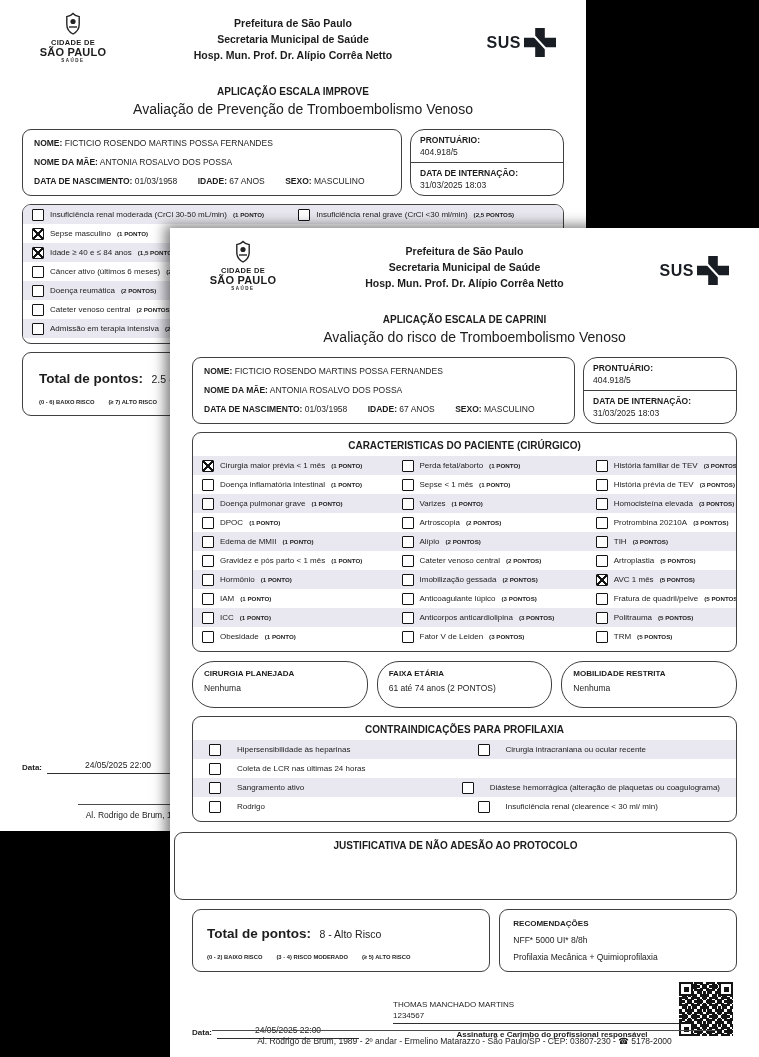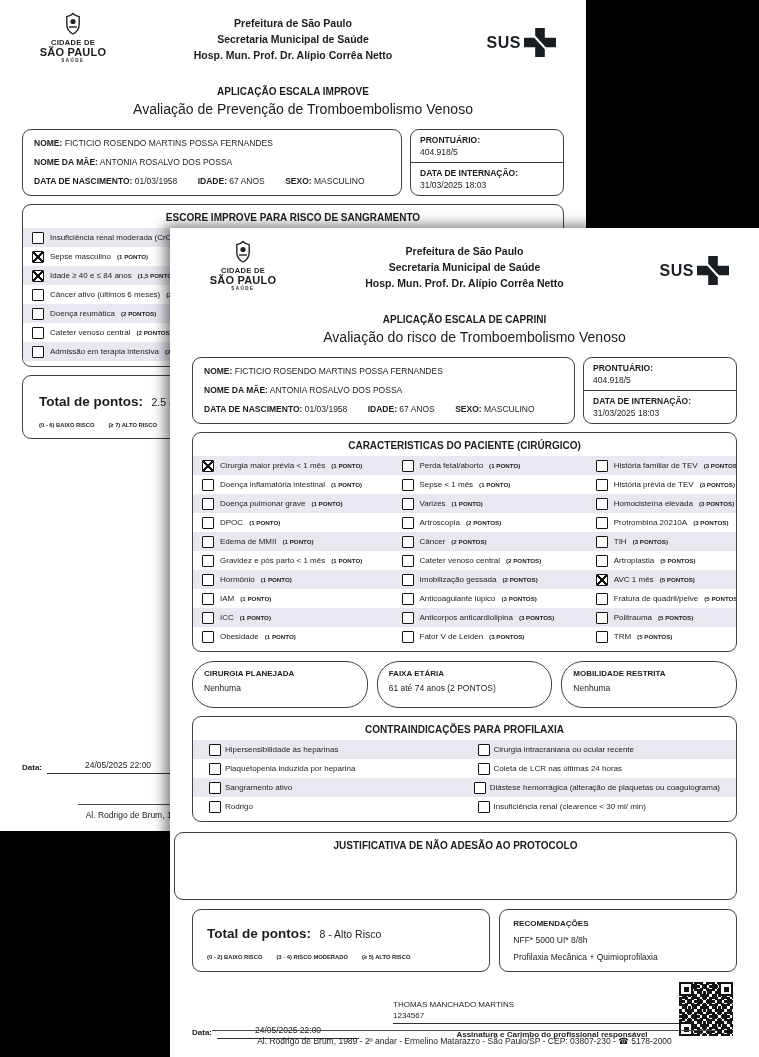--- a/index.html
+++ b/index.html
@@ -29,21 +29,21 @@
   .doc-subtitle{text-align:center;font-size:14px;margin-top:4px;margin-left:20px;}
 
   
   .box{border:1.4px solid #404040;border-radius:9px;background:#fff;}
   .patient-row{display:flex;gap:8px;margin:12px 22px 0 22px;}
   .patient-main{flex:1;padding:8px 11px 6px 11px;}
   .p-line{font-size:8.5px;margin-bottom:9px;white-space:nowrap;}
   .p-line:last-child{margin-bottom:2px;}
   .bl{font-weight:bold;}
   .gap{margin-left:18px;}
-  .patient-side{width:152px;flex:none;overflow:hidden;display:flex;flex-direction:column;}
+  .patient-side{width:152px;flex:none;overflow:hidden;display:flex;flex-direction:column;border-radius:14px;}
   .side-cell{padding:5px 9px;flex:1;}
   .side-cell .bl{font-size:8.5px;display:block;}
   .side-val{font-size:8.5px;margin-top:2px;}
   .side-cell.second{border-top:1.4px solid #404040;}
 
   .section-box{margin:8px 22px 0 22px;padding-bottom:5px;overflow:hidden;}
   .section-title{text-align:center;font-weight:bold;font-size:10px;padding:7px 0 5px 0;}
 
   
   .rows{margin:0;}
@@ -67,21 +67,21 @@
   
   .info-row{display:flex;gap:9px;margin:9px 22px 0 22px;}
   .info-box{flex:1;padding:7px 11px;height:31px;border-radius:22px;}
   .info-title{font-weight:bold;font-size:8px;}
   .info-value{font-size:8.5px;margin-top:5px;}
 
   
   .contra-headers{display:flex;padding:2px 9px 4px 9px;}
   .contra-headers .hcell{flex:1;text-align:center;font-weight:bold;font-size:8px;}
   .contra-rows .row{gap:12px;padding:0 9px;}
-  .contra-rows .row .ccell{flex:1;display:flex;align-items:center;gap:4px;height:19px;padding:0 7px;background:transparent;}
+  .contra-rows .row .ccell{flex:1;display:flex;align-items:center;gap:16px;height:19px;padding:0 7px;background:transparent;}
   .contra-rows .row:nth-child(odd) .ccell{background:#e9e8f0;}
   .contra-rows{padding-bottom:0;}
 
   .just-box{margin:10px 22px 0 4px;height:66px;}
 
   
   .total-row{display:flex;gap:9px;margin:9px 22px 0 22px;}
   .total-box{flex:1.28;padding:14px 14px 8px 14px;position:relative;}
   .total-label{font-weight:bold;font-size:13.5px;}
   .total-value{font-size:10.5px;margin-left:4px;}
@@ -175,21 +175,20 @@
         <div class="side-val">404.918/5</div>
       </div>
       <div class="side-cell second">
         <span class="bl">DATA DE INTERNAÇÃO:</span>
         <div class="side-val">31/03/2025 18:03</div>
       </div>
     </div>
   </div>
 
   <div class="section-box box">
-    <div class="section-title">ESCORE IMPROVE PARA RISCO DE SANGRAMENTO</div>
     <div class="rows">
 
     <div class="row imp-row">
         <div class="cell c-left">
           <span class="cb"></span>
           <span class="lbl">Insuficiência renal moderada (CrCl 30-50 mL/min)</span>
           <span class="pts">(1 PONTO)</span>
         </div>
         <div class="cell c-right">
           <span class="cb"></span>
@@ -442,21 +441,21 @@
         </div>
       </div>
         <div class="row cap-row">
         <div class="cell c1">
           <span class="cb"></span>
           <span class="lbl">Edema de MMII</span>
           <span class="pts">(1 PONTO)</span>
         </div>
         <div class="cell c2">
           <span class="cb"></span>
-          <span class="lbl">Câncer</span>
+          <span class="lbl">Alípio</span>
           <span class="pts">(2 PONTOS)</span>
         </div>
         <div class="cell c3">
           <span class="cb"></span>
           <span class="lbl">TIH</span>
           <span class="pts">(3 PONTOS)</span>
         </div>
       </div>
         <div class="row cap-row">
         <div class="cell c1">
@@ -570,24 +569,20 @@
         <div class="ccell">
           <span class="cb"></span>
           <span class="lbl">Hipersensibilidade às heparinas</span>
         </div>
         <div class="ccell">
           <span class="cb"></span>
           <span class="lbl">Cirurgia intracraniana ou ocular recente</span>
         </div>
       </div>
         <div class="row">
-        <div class="ccell">
-          <span class="cb"></span>
-          <span class="lbl">Plaquetopenia induzida por heparina</span>
-        </div>
         <div class="ccell">
           <span class="cb"></span>
           <span class="lbl">Coleta de LCR nas últimas 24 horas</span>
         </div>
       </div>
         <div class="row">
         <div class="ccell">
           <span class="cb"></span>
           <span class="lbl">Sangramento ativo</span>
         </div>

